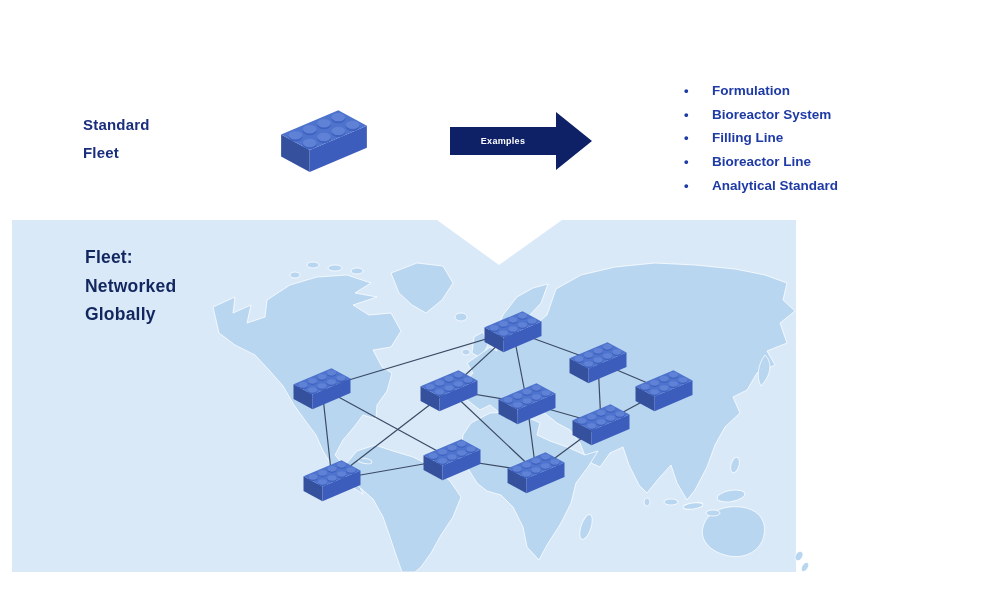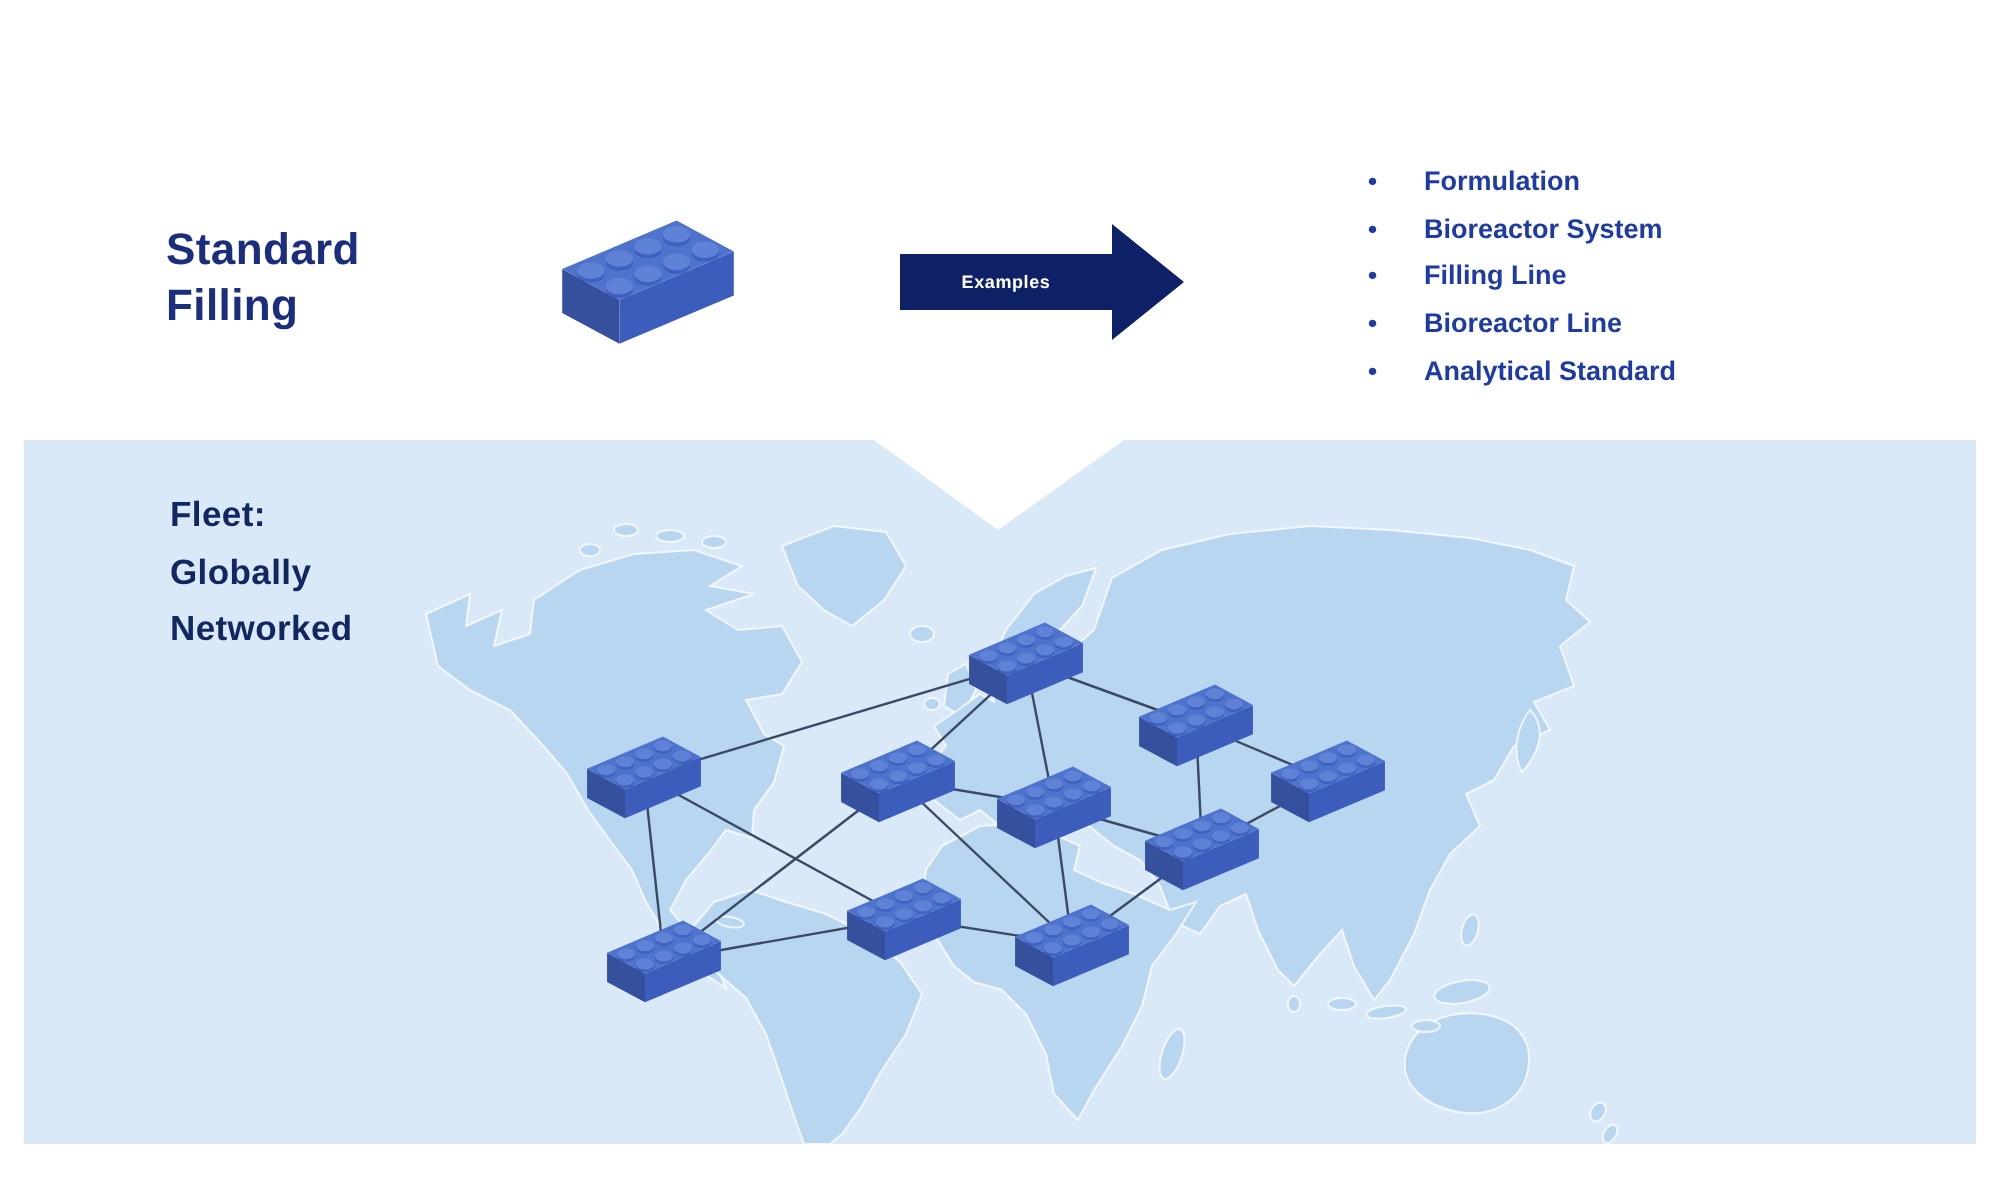--- a/index.html
+++ b/index.html
@@ -4,37 +4,37 @@
 <style>
   * { margin:0; padding:0; box-sizing:border-box; }
   html,body { background:#ffffff; }
   .slide {
     position:relative; width:1000px; height:600px; overflow:hidden;
     background:var(--page-bg); font-family:"Liberation Sans", sans-serif;
   }
   
   .standard-title {
     position:absolute; left:83px; top:111px;
-    font-size:22px; font-weight:bold; color:var(--title-navy);
+    font-size:15px; font-weight:bold; color:var(--title-navy);
     line-height:28px; letter-spacing:.2px;
   }
   .hero-brick { position:absolute; left:276px; top:106px; }
   .arrow-svg { position:absolute; left:450px; top:111px; }
   .arrow-label { font-size:9px; font-weight:bold; letter-spacing:.3px; }
   .examples-list {
     position:absolute; left:684px; top:79px; list-style:none; width:270px;
   }
   .examples-list li {
     display:flex; align-items:center; height:23.6px;
     font-size:13.5px; font-weight:600; color:var(--bullet-text);
   }
   .examples-list .dot { width:28px; font-size:13px; }
   
   .fleet-panel {
-    position:absolute; left:12px; top:220px; width:976px; height:352px;
+    position:absolute; left:12px; top:220px; width:784px; height:352px;
     background:var(--panel-bg);
   }
   .notch {
     position:absolute; left:425px; top:0; width:0; height:0;
     border-left:62px solid transparent; border-right:63px solid transparent;
     border-top:45px solid var(--page-bg);
   }
   .fleet-title {
     position:absolute; left:73px; top:23px;
     font-size:17.5px; font-weight:bold; color:var(--fleet-navy);
@@ -44,21 +44,21 @@
   .land { fill:var(--map-land); stroke:rgba(255,255,255,.75); stroke-width:1; }
   .net-line { stroke:var(--network-line); stroke-width:1.2; }
 </style>
 </head>
 <body>
 
 <div class="slide">
 
   <div class="standard-title">
     <div>Standard</div>
-    <div>Filling</div>
+    <div>Fleet</div>
   </div>
 
   <svg class="hero-brick" width="96" height="70" viewBox="-48 -33 96 70">
     <g id="hero-brick-g">
         <g transform="translate(0,1) scale(1.1)">
           <polygon points="-39,-5 -13,9 -13,29 -39,15" fill="#35519e"></polygon>
           <polygon points="-13,9 39,-13 39,7 -13,29" fill="#3d5dbd"></polygon>
           <polygon points="-39,-5 13,-27 39,-13 -13,9" fill="#4e73cd"></polygon>
           <ellipse cx="-26" cy="-2.55" rx="6.2" ry="3.8" fill="#3e60be"></ellipse>
           <ellipse cx="-26" cy="-4.25" rx="6.2" ry="3.8" fill="#5f82d6"></ellipse>
@@ -106,22 +106,22 @@
       <span class="dot">•</span>
       <span class="ex-text">Analytical Standard</span>
     </li>
     </ul>
 
   <div class="fleet-panel">
     <div class="notch"></div>
 
     <div class="fleet-title">
       <div>Fleet:</div>
+      <div>Networked</div>
       <div>Globally</div>
-      <div>Networked</div>
     </div>
 
     <svg class="map-svg" width="685" height="317" viewBox="0 0 685 317">
       <g id="continents">
 
         <path class="land" d="M18,52 L40,42 L38,58 L56,50 L52,68 L70,62 L72,45 L95,30 L122,22 L152,20 L176,28 L160,38 L182,42 L158,50 L174,60 L196,58 L206,76 L196,92 L178,95 L187,112 L197,118 L192,136 L182,150 L181,164 L168,160 L159,172 L148,185 L140,200 L152,214 L163,228 L168,239 L157,232 L146,222 L137,211 L128,196 L121,180 L112,168 L99,150 L88,131 L74,115 L60,100 L40,90 L24,78 Z"></path>
         <ellipse class="land" cx="118" cy="10" rx="6" ry="3"></ellipse>
         <ellipse class="land" cx="140" cy="13" rx="7" ry="3"></ellipse>
         <ellipse class="land" cx="162" cy="16" rx="6" ry="3"></ellipse>
         <ellipse class="land" cx="100" cy="20" rx="5" ry="3"></ellipse>

